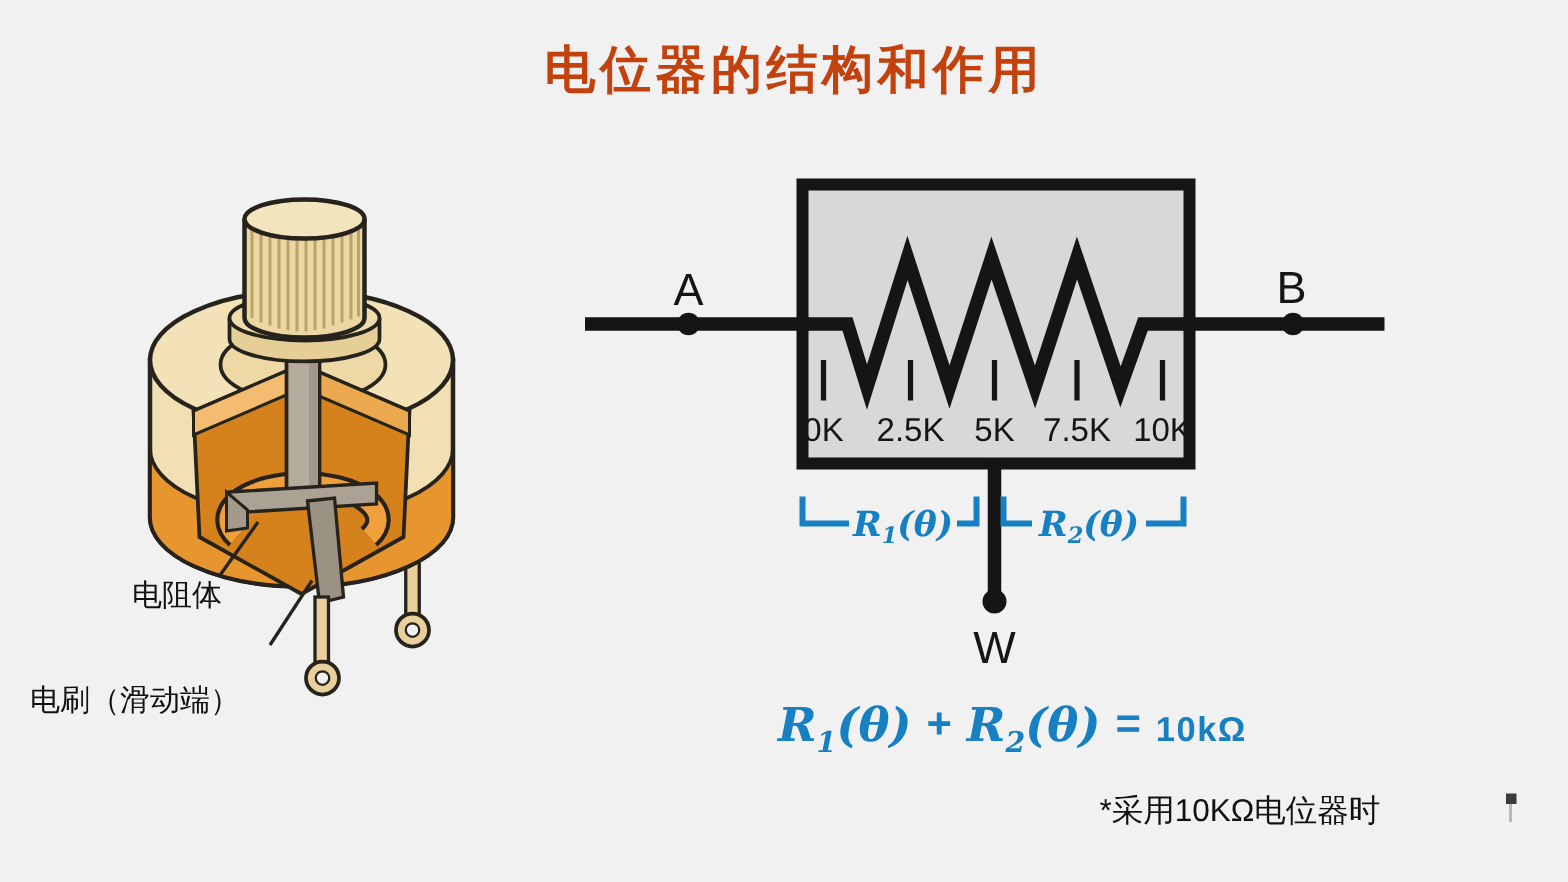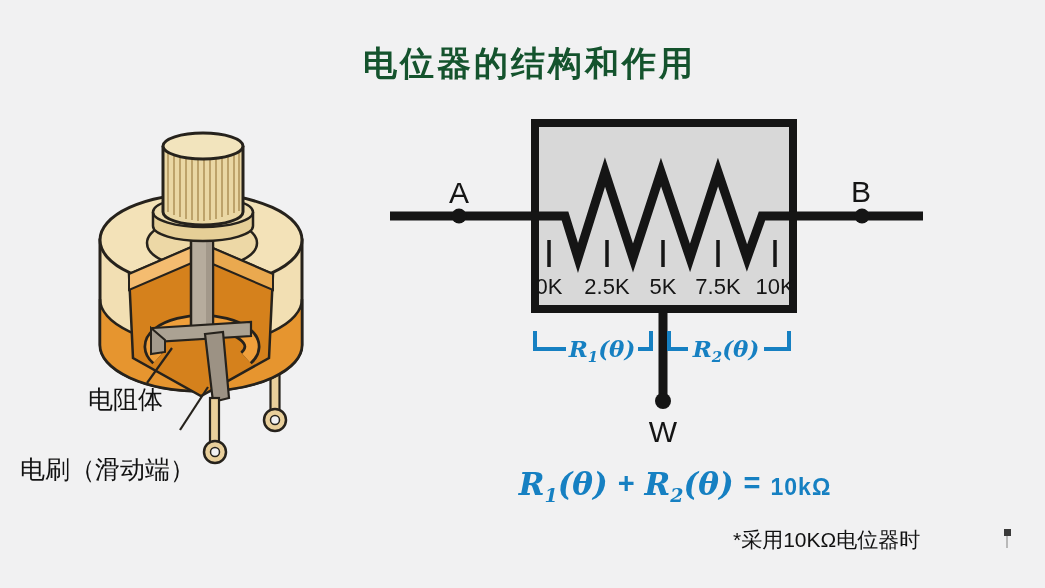--- a/index.html
+++ b/index.html
@@ -2,27 +2,27 @@
 <html><head>
 <meta charset="utf-8">
 <style>
   html,body{margin:0;padding:0;background:#e5e5e5;}
   .canvas{
     position:relative;width:1045px;height:588px;margin:0 auto;
     background:#f1f1f2;overflow:hidden;
     font-family:"Liberation Sans",sans-serif;color:#111;
   }
   .page-title{
-    position:absolute;left:0;right:0;top:24px;margin:17px;
+    position:absolute;left:0;right:0;top:24px;margin:0;
     text-align:center;text-indent:14px;
-    font-size:34px;font-weight:700;letter-spacing:3px;color:#14532d;
+    font-size:34px;font-weight:700;letter-spacing:3px;color:#c2410c;
   }
   .ill-svg{position:absolute;left:55px;top:100px;}
   .schem-svg{position:absolute;left:380px;top:95px;}
-  .ill-label{position:absolute;font-size:25px;color:#111;white-space:nowrap;}
+  .ill-label{position:absolute;font-size:20px;color:#111;white-space:nowrap;}
   #label-resistor-body{left:88px;top:383px;}
   #label-brush{left:20px;top:453px;}
   .formula{
     position:absolute;left:470px;top:466px;width:410px;
     text-align:center;color:#1680c2;white-space:nowrap;
   }
   .mv{font-family:"DejaVu Serif",serif;font-style:italic;font-weight:700;font-size:31px;}
   .mvsub{font-family:"DejaVu Serif",serif;font-style:italic;font-weight:700;font-size:19px;vertical-align:-7px;}
   .mop{font-weight:700;font-size:29px;margin:0 10px;vertical-align:2px;}
   .mval{font-weight:700;font-size:23px;letter-spacing:1px;}

